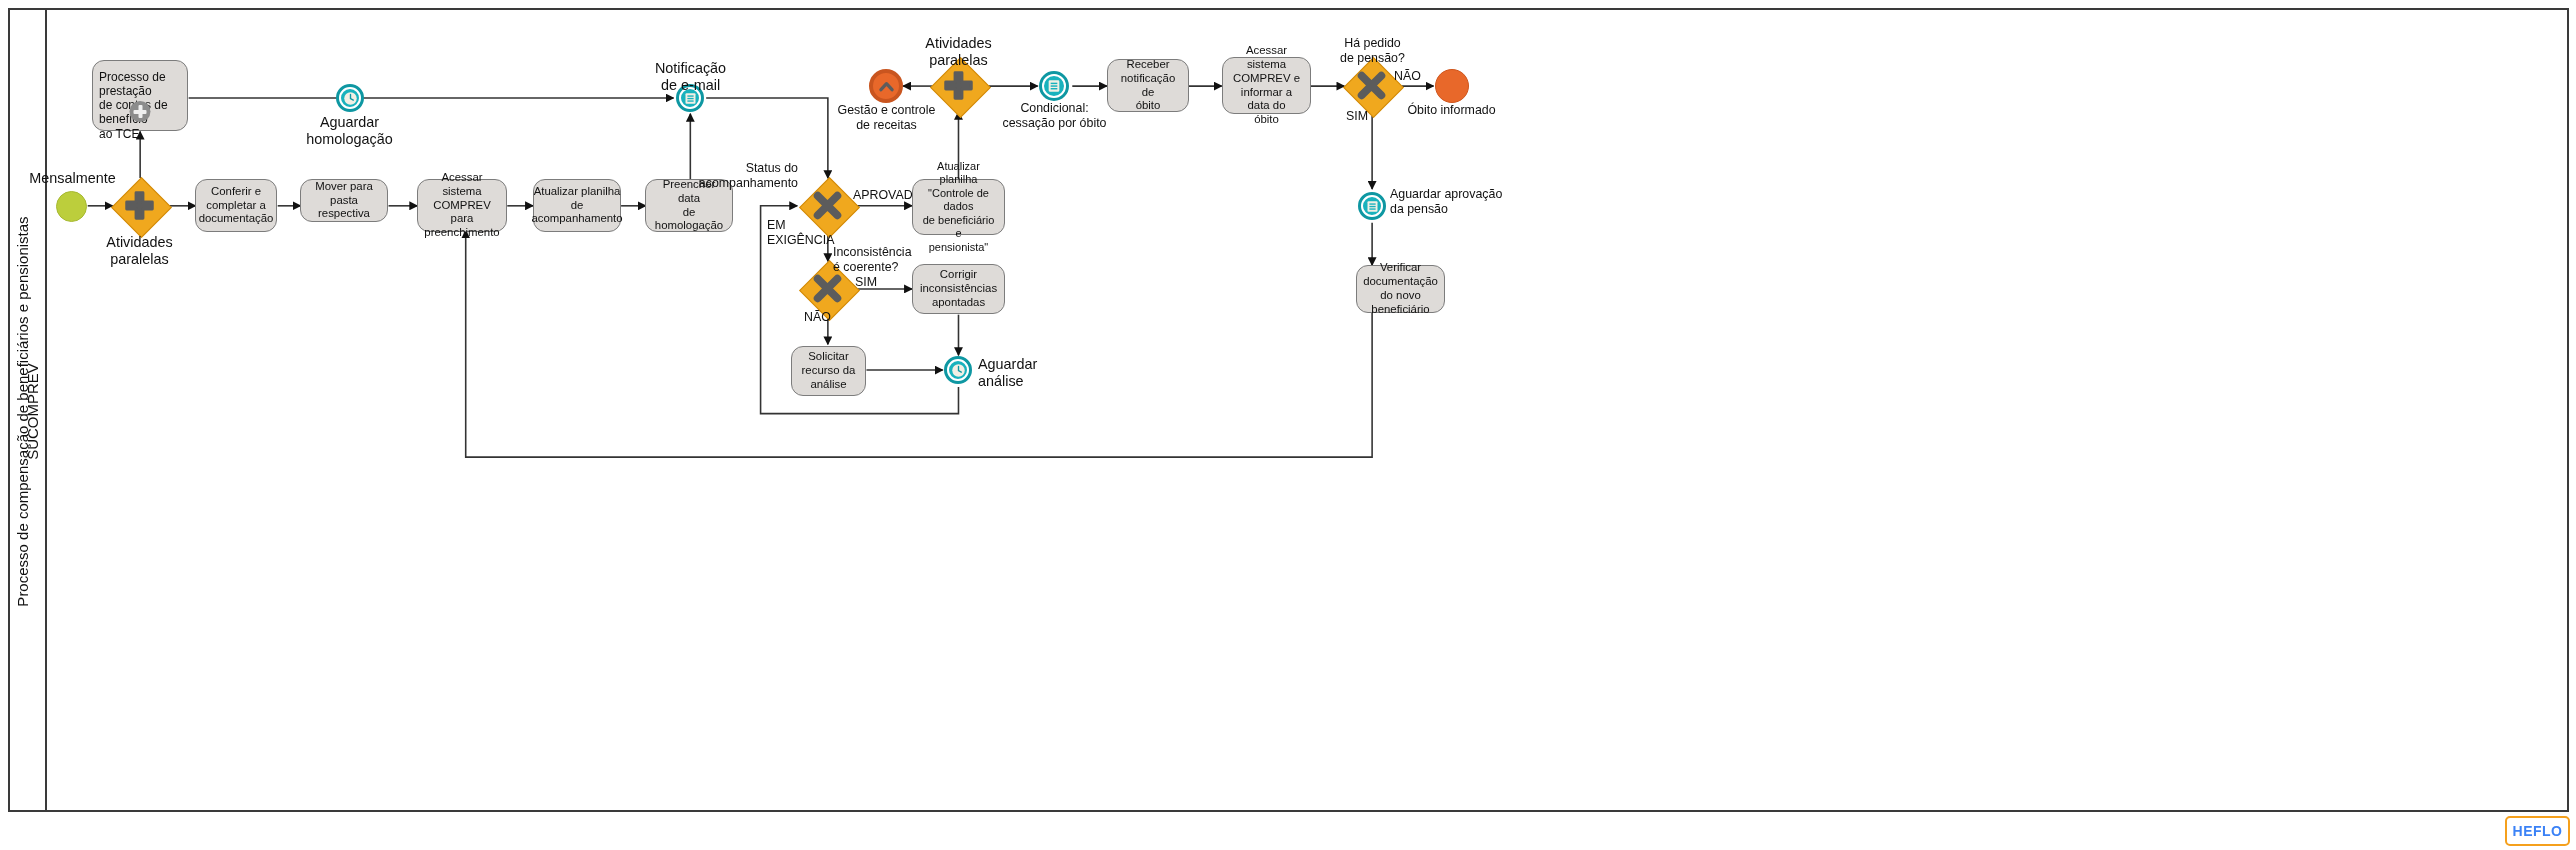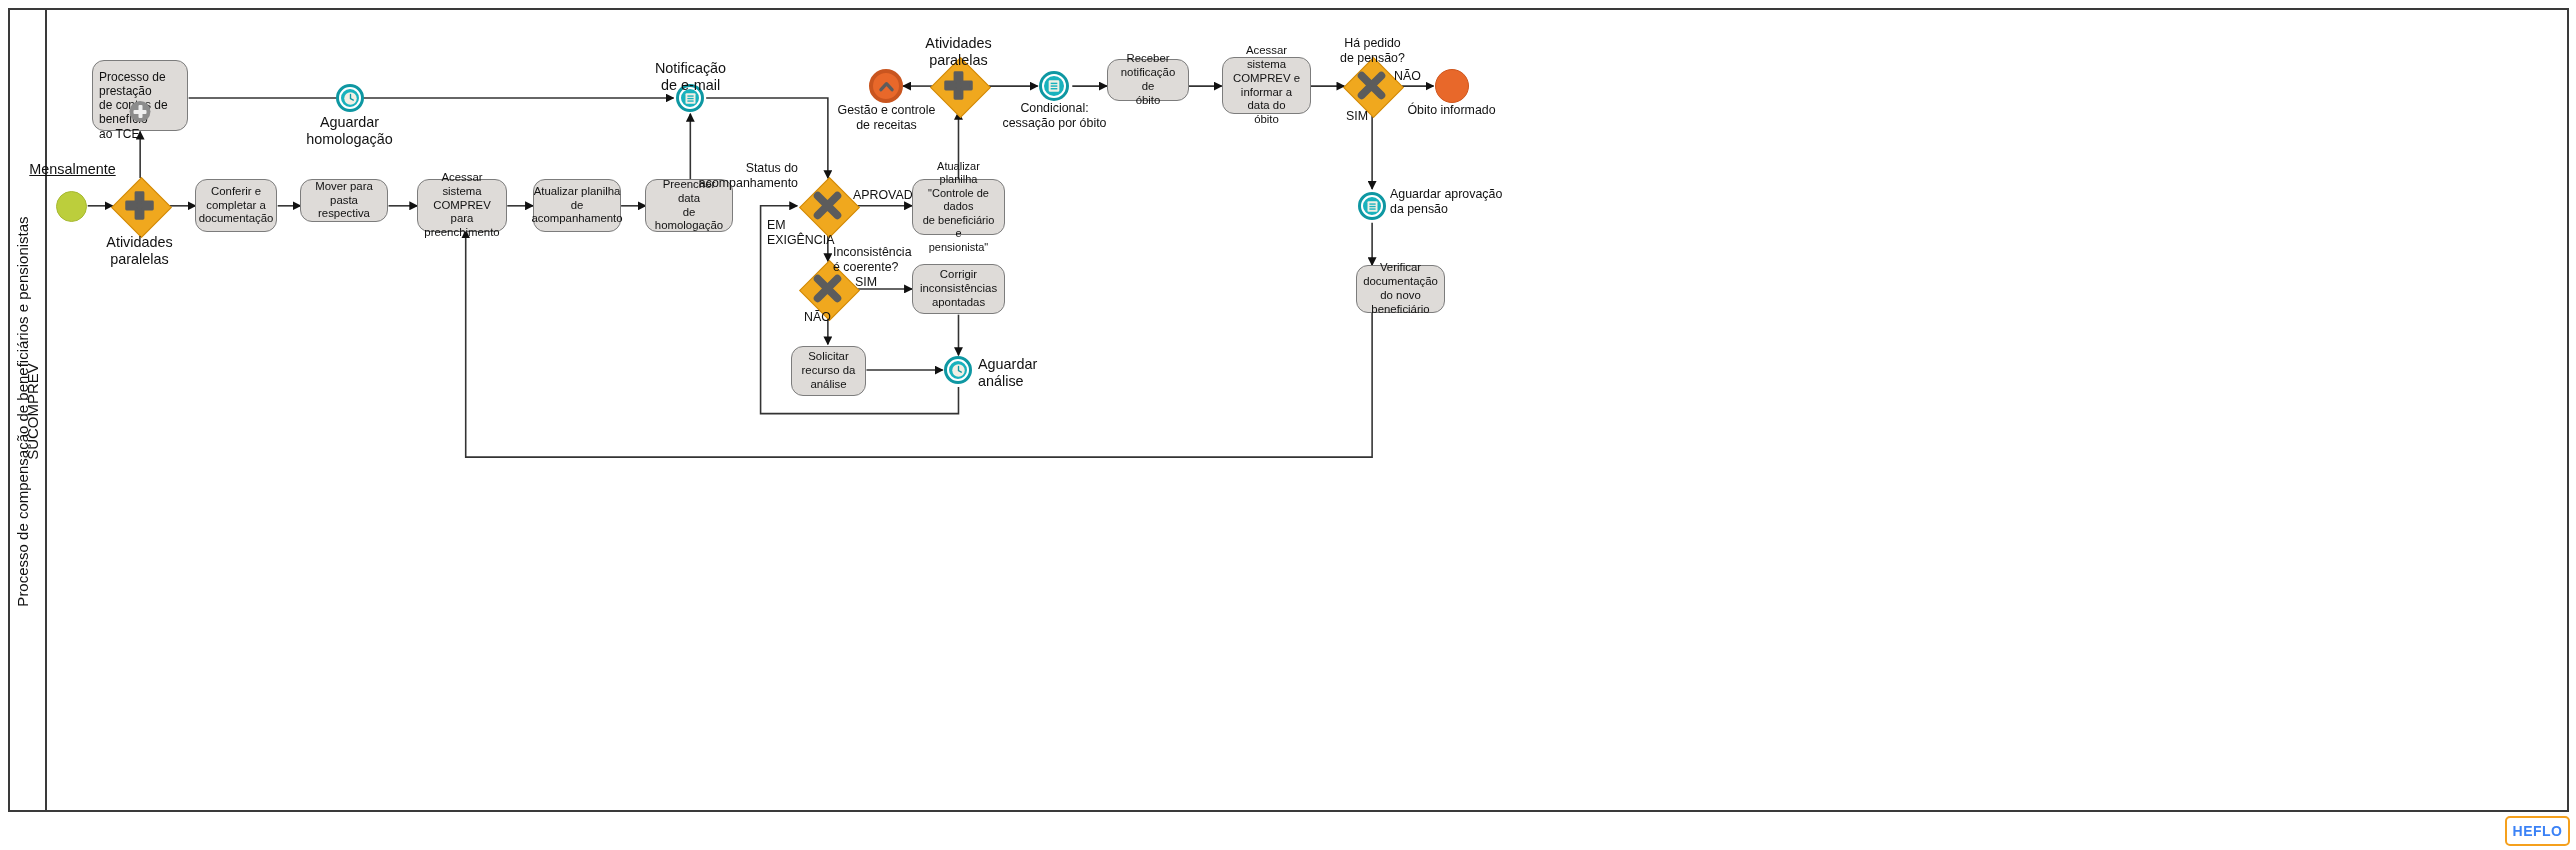--- a/index.html
+++ b/index.html
@@ -122,21 +122,21 @@
 
       <path d="M1386,115 L 1386,191" marker-end="url(#ah)"></path>
 
       <path d="M1386,225 L 1386,268" marker-end="url(#ah)"></path>
 
       <path d="M1386,316 L 1386,462 L 470,462 L 470,233" marker-end="url(#ah)"></path>
     </g>
   </svg>
 
   <div class="node ev ev-start" style="left:56px;top:191px;width:31px;height:31px;"></div>
-  <div class="lbl" style="left:22px;top:161px;width:101px;text-decoration:underline;">Mensalmente</div>
+  <div class="lbl" style="left:22px;top:170px;width:101px;">Mensalmente</div>
 
   <div class="node task subproc" style="left:92px;top:60px;width:96px;height:71px;">
     <span style="white-space:pre-line;font-size:12px;line-height:1.18;">Processo de prestação
 de contas de benefício
 ao TCE</span>
     <span class="subproc-plus"></span>
   </div>
 
   <div class="node gw" style="left:111px;top:177px;">
     <div class="dia"></div>
@@ -271,21 +271,21 @@
         <rect x="4" y="3.5" width="16" height="17" rx="1.6" fill="#f2efe4"></rect>
         <rect x="7" y="7" width="10" height="2.2" fill="#19b2bd"></rect>
         <rect x="7" y="11" width="10" height="2.2" fill="#19b2bd"></rect>
         <rect x="7" y="15" width="10" height="2.2" fill="#19b2bd"></rect>
       </svg>
     </div>
   </div>
   <div class="lbl" style="left:994px;top:101px;width:121px;font-size:12.4px;">Condicional:
 cessação por óbito</div>
 
-  <div class="node task" style="left:1107px;top:59px;width:82px;height:42px;">
+  <div class="node task" style="left:1107px;top:59px;width:82px;height:53px;">
     <span style="white-space:pre-line;font-size:11.4px;">Receber
 notificação de
 óbito</span>
   </div>
 
   <div class="node task" style="left:1222px;top:57px;width:89px;height:57px;">
     <span style="white-space:pre-line;font-size:11.4px;">Acessar sistema
 COMPREV e
 informar a data do
 óbito</span>

